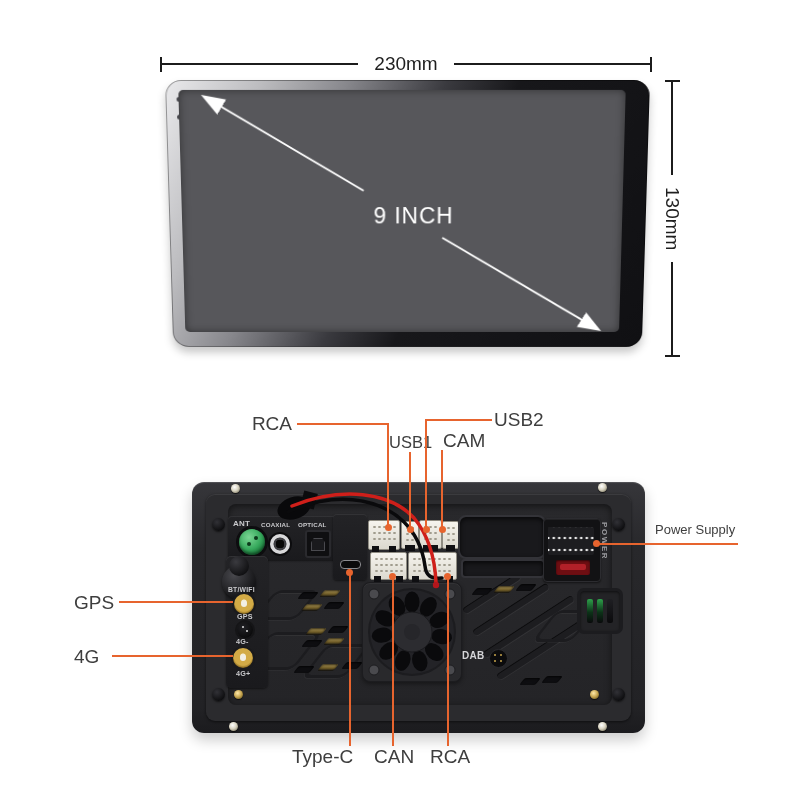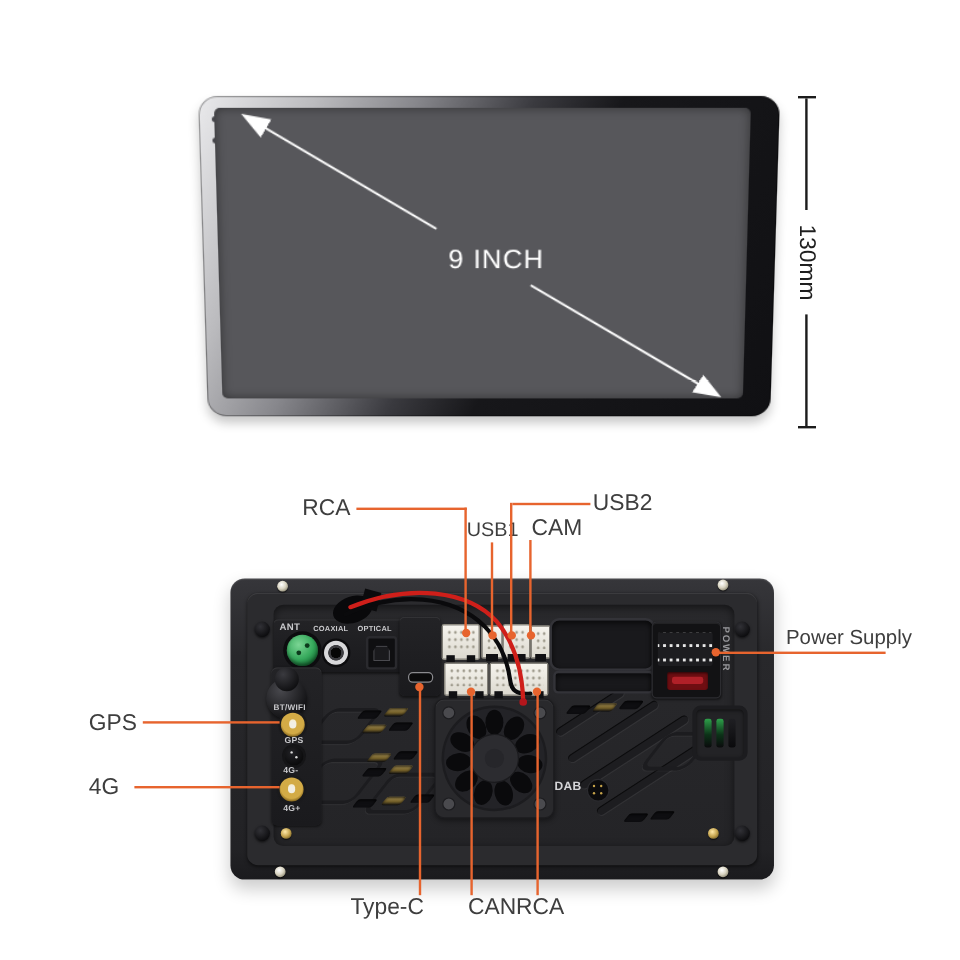--- a/index.html
+++ b/index.html
@@ -63,20 +63,27 @@
   .callout{position:absolute;color:#3e3e3e;font-size:19px;white-space:nowrap;text-align:right;}
   .ldr-h{position:absolute;height:2px;background:var(--accent,#e7642e);}
   .ldr-v{position:absolute;width:2px;background:var(--accent,#e7642e);}
   .ldot{position:absolute;width:7px;height:7px;border-radius:50%;background:var(--accent,#e7642e);}
 </style>
 </head>
 <body>
 
 <div id="canvas">
 
+  <div class="dim-h" style="left:160px;top:54px;width:492px;height:20px;">
+    <span class="tick"></span>
+    <span class="seg"></span>
+    <span class="txt">230mm</span>
+    <span class="seg"></span>
+    <span class="tick"></span>
+  </div>
 
   <div class="dim-v" style="left:660px;top:80px;width:24px;height:277px;">
     <span class="tick"></span>
     <span class="seg"></span>
     <span class="txt">130mm</span>
     <span class="seg"></span>
     <span class="tick"></span>
   </div>
 
 
@@ -263,27 +270,27 @@
       <path d="M100,24 C150,4 198,10 222,36 C237,54 243,76 244,101" fill="none" stroke="#cf1f1a" stroke-width="3.5" stroke-linecap="round"></path>
       <circle cx="244" cy="103" r="3.2" fill="#b3161c"></circle>
     </svg>
   </div>
 
   <div class="callout" style="left:230px;top:413px;width:62px;text-align:right;">RCA</div>
   <div class="callout" style="left:389px;top:433px;font-size:16.5px;">USB1</div>
   <div class="callout" style="left:494px;top:409px;">USB2</div>
   <div class="callout" style="left:443px;top:430px;">CAM</div>
 
-  <div class="callout" style="left:655px;top:522px;font-size:17px;">Power Supply</div>
+  <div class="callout" style="left:655px;top:522px;font-size:13px;">Power Supply</div>
 
   <div class="callout" style="left:74px;top:592px;">GPS</div>
   <div class="callout" style="left:74px;top:646px;">4G</div>
 
   <div class="callout" style="left:292px;top:746px;">Type-C</div>
-  <div class="callout" style="left:374px;top:746px;margin-left:16px;">CAN</div>
+  <div class="callout" style="left:374px;top:746px;">CAN</div>
   <div class="callout" style="left:430px;top:746px;">RCA</div>
 
   <span class="ldr-h" style="left:297px;top:423px;width:92px;"></span>
   <span class="ldr-v" style="left:387px;top:423px;height:105px;"></span>
   <span class="ldot" style="left:385px;top:524px;"></span>
 
   <span class="ldr-v" style="left:409px;top:452px;height:78px;"></span>
   <span class="ldot" style="left:407px;top:526px;"></span>
 
   <span class="ldr-h" style="left:427px;top:419px;width:65px;"></span>

